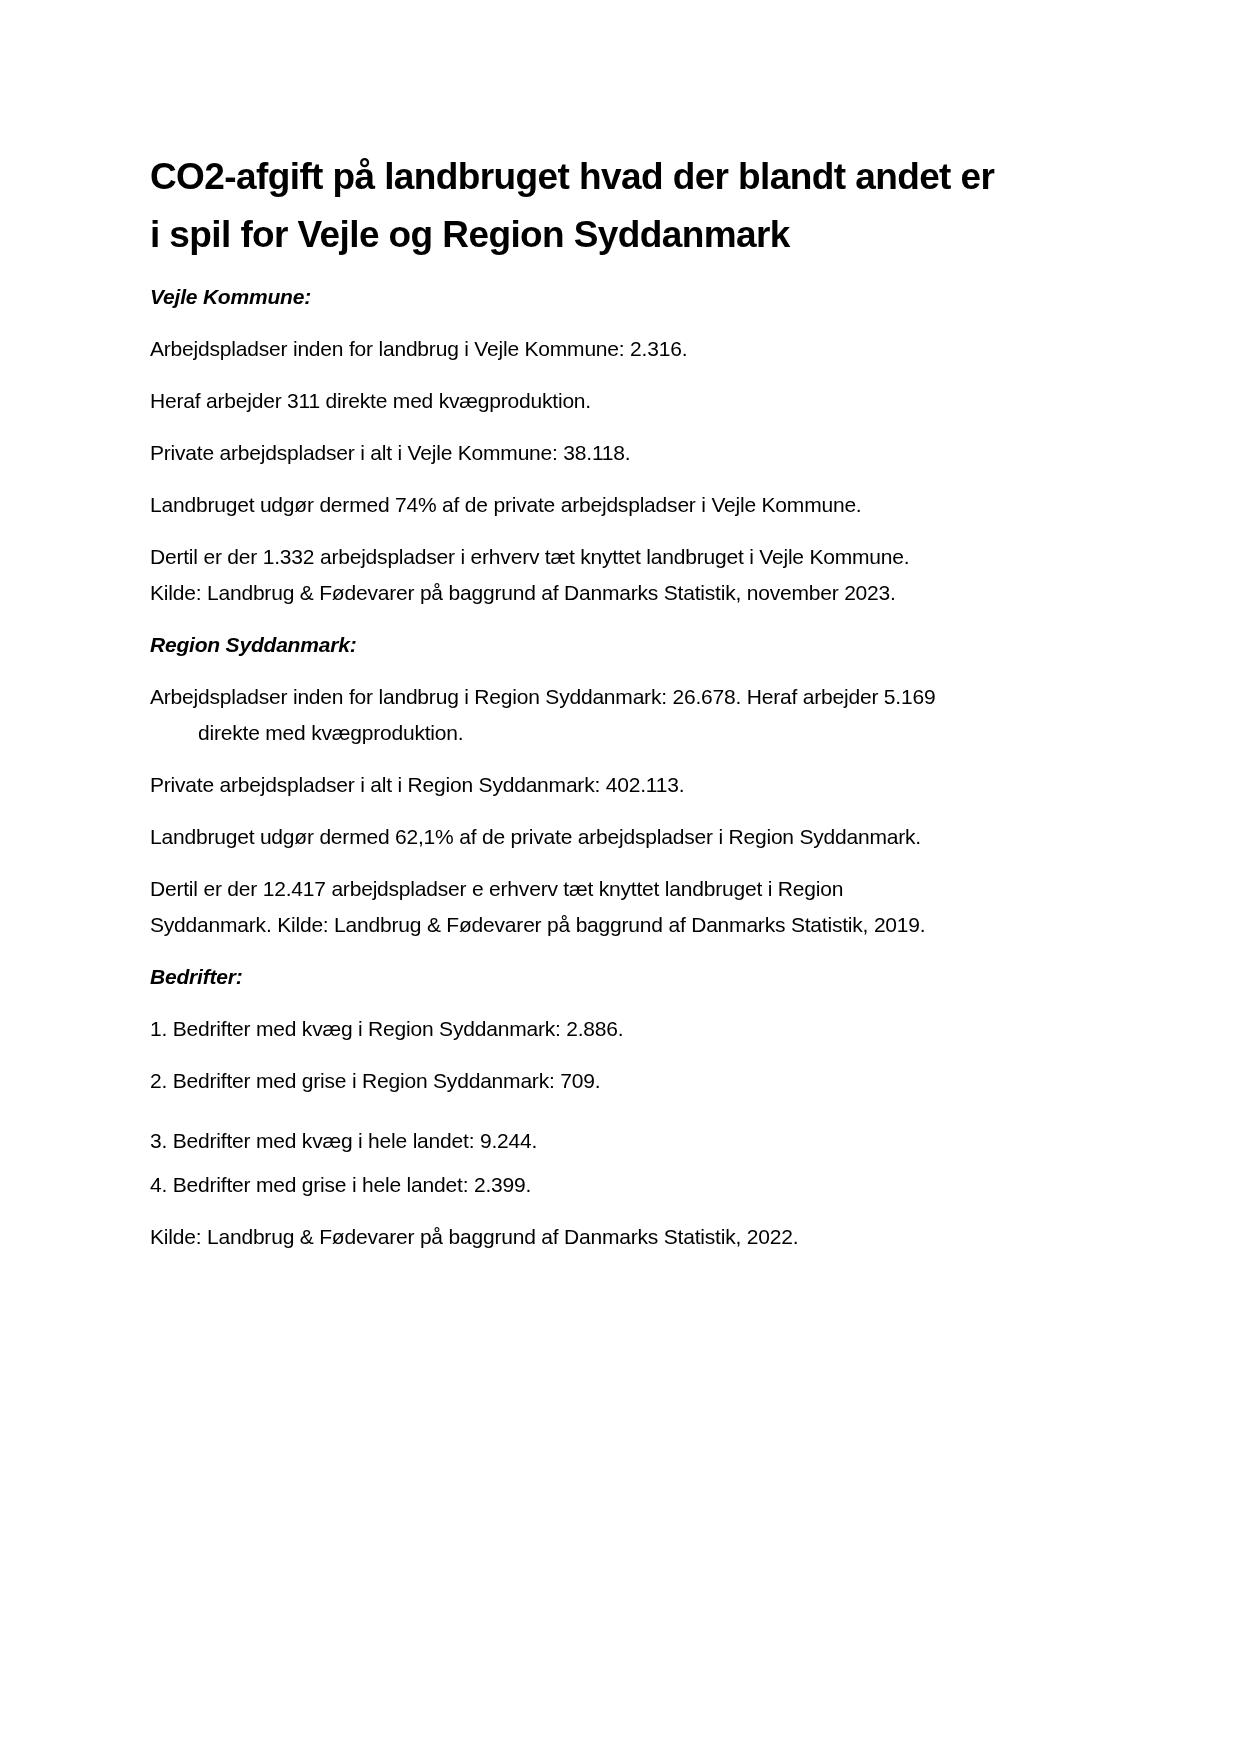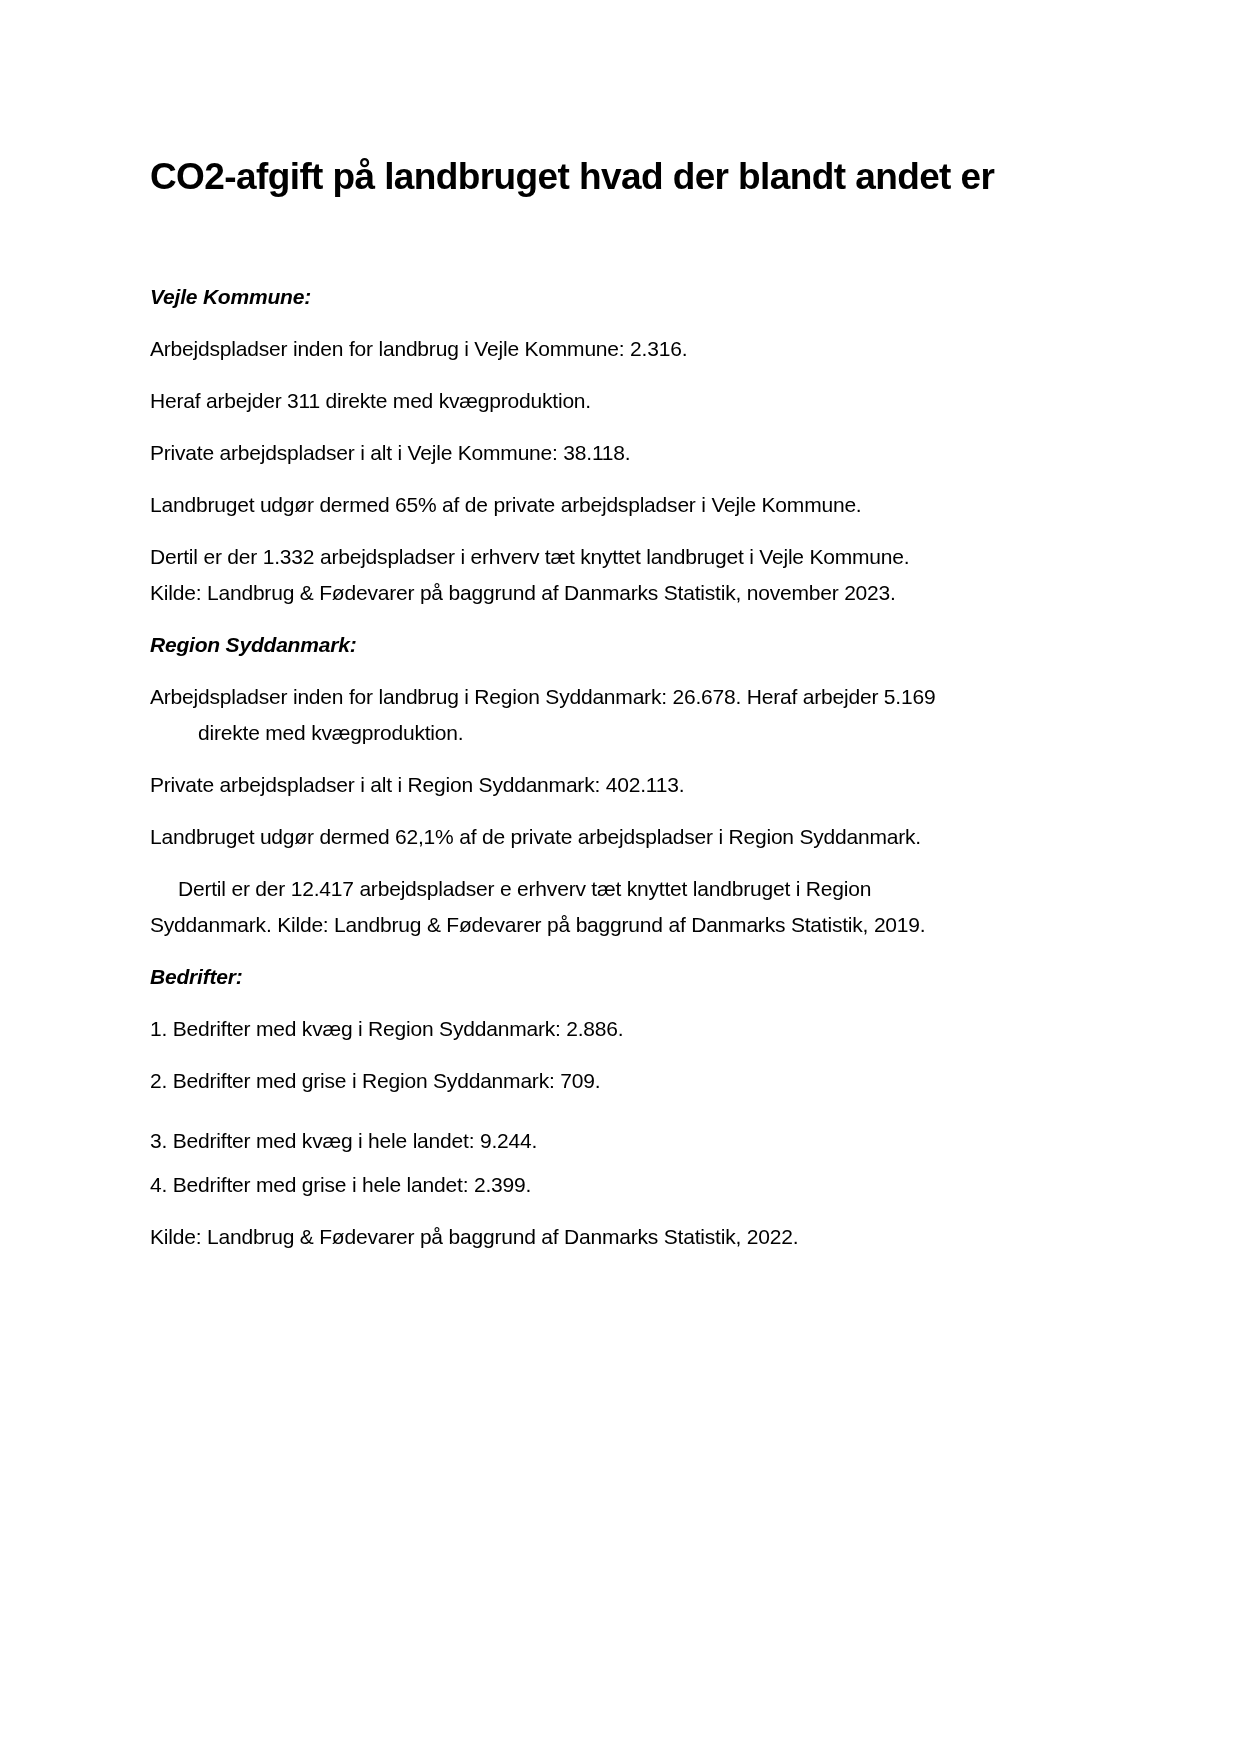--- a/index.html
+++ b/index.html
@@ -44,36 +44,37 @@
       font-weight: bold;
       font-style: italic;
     }
   </style>
 </head>
 <body>
 
 <div class="page">
   <h1 class="title">
     <span>CO2-afgift på landbruget hvad der blandt andet er</span><br>
+    <span>i spil for Vejle og Region Syddanmark</span>
   </h1>
 
   <div class="line heading" style="top:279px;">Vejle Kommune:</div>
   <div class="line" style="top:331px;">Arbejdspladser inden for landbrug i Vejle Kommune: 2.316.</div>
   <div class="line" style="top:383px;">Heraf arbejder 311 direkte med kvægproduktion.</div>
   <div class="line" style="top:435px;">Private arbejdspladser i alt i Vejle Kommune: 38.118.</div>
-  <div class="line" style="top:487px;">Landbruget udgør dermed 65% af de private arbejdspladser i Vejle Kommune.</div>
+  <div class="line" style="top:487px;">Landbruget udgør dermed 74% af de private arbejdspladser i Vejle Kommune.</div>
   <div class="line" style="top:539px;">Dertil er der 1.332 arbejdspladser i erhverv tæt knyttet landbruget i Vejle Kommune.</div>
   <div class="line" style="top:575px;">Kilde: Landbrug &amp; Fødevarer på baggrund af Danmarks Statistik, november 2023.</div>
 
   <div class="line heading" style="top:627px;">Region Syddanmark:</div>
   <div class="line" style="top:679px;">Arbejdspladser inden for landbrug i Region Syddanmark: 26.678. Heraf arbejder 5.169</div>
   <div class="line" style="top:715px;margin-left:48px;">direkte med kvægproduktion.</div>
   <div class="line" style="top:767px;">Private arbejdspladser i alt i Region Syddanmark: 402.113.</div>
   <div class="line" style="top:819px;">Landbruget udgør dermed 62,1% af de private arbejdspladser i Region Syddanmark.</div>
-  <div class="line" style="top:871px;margin-left:28px;">Dertil er der 12.417 arbejdspladser e erhverv tæt knyttet landbruget i Region</div>
+  <div class="line" style="top:871px;">Dertil er der 12.417 arbejdspladser e erhverv tæt knyttet landbruget i Region</div>
   <div class="line" style="top:907px;">Syddanmark. Kilde: Landbrug &amp; Fødevarer på baggrund af Danmarks Statistik, 2019.</div>
 
   <div class="line heading" style="top:959px;">Bedrifter:</div>
   <div class="line" style="top:1011px;">1. Bedrifter med kvæg i Region Syddanmark: 2.886.</div>
   <div class="line" style="top:1063px;">2. Bedrifter med grise i Region Syddanmark: 709.</div>
   <div class="line" style="top:1115px;margin-top:8px;">3. Bedrifter med kvæg i hele landet: 9.244.</div>
   <div class="line" style="top:1167px;">4. Bedrifter med grise i hele landet: 2.399.</div>
   <div class="line" style="top:1219px;">Kilde: Landbrug &amp; Fødevarer på baggrund af Danmarks Statistik, 2022.</div>
 </div>
 

